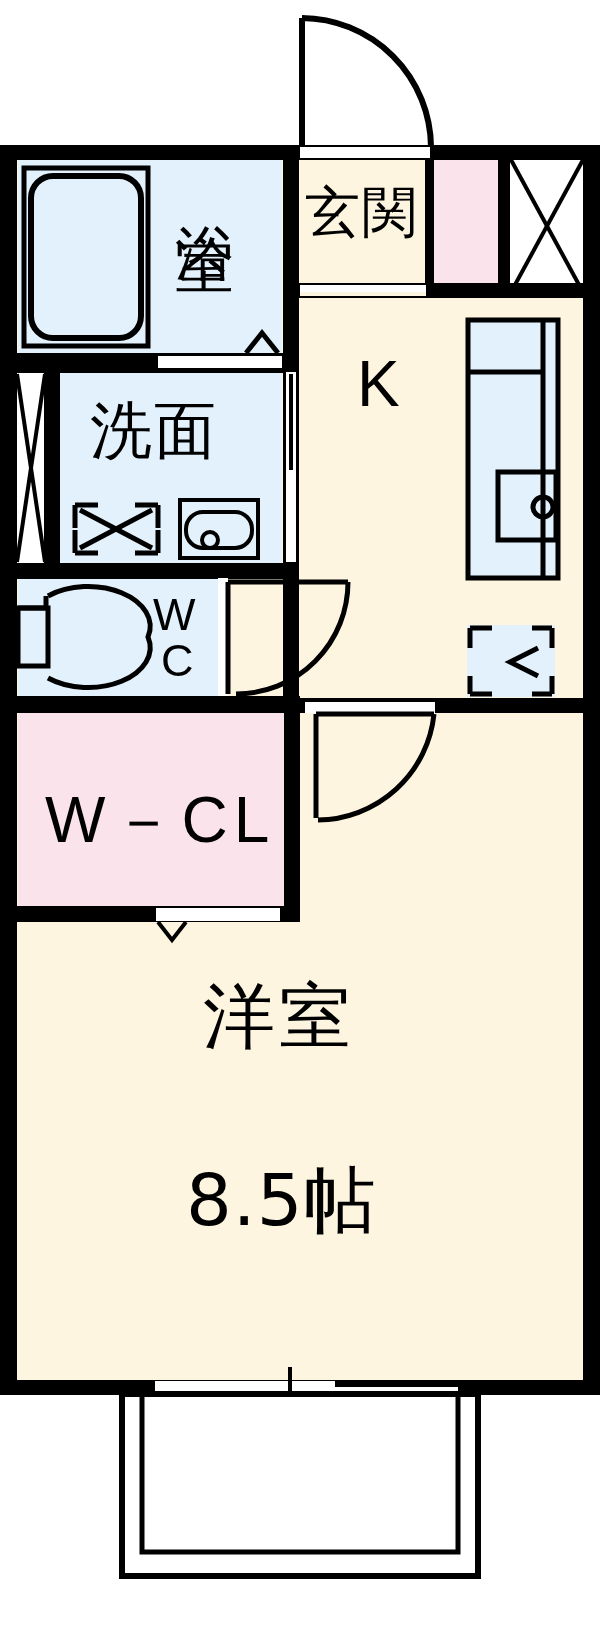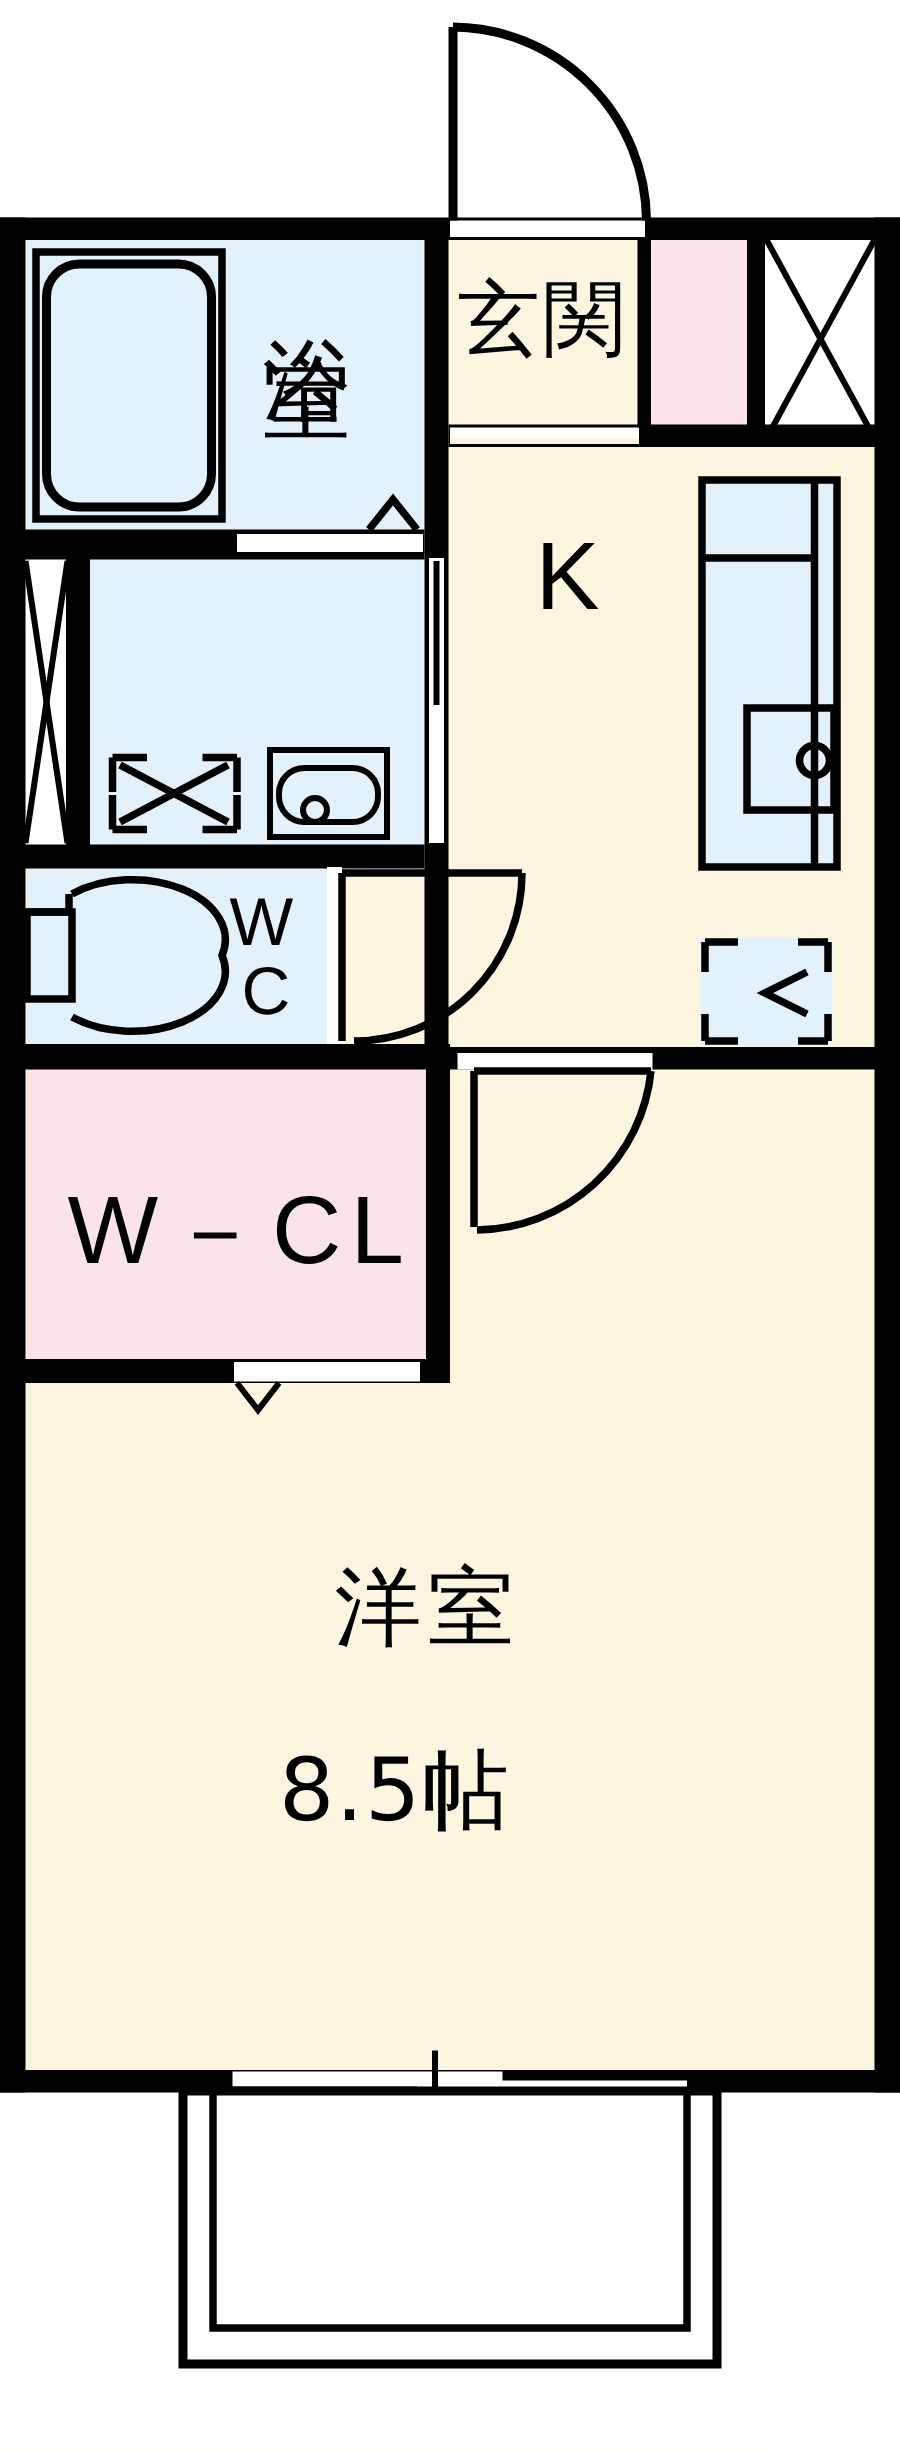--- a/index.html
+++ b/index.html
@@ -187,27 +187,28 @@
   <g>
     <rect x="122" y="1394" width="356" height="182" class="white"></rect>
     <rect x="122" y="1394" width="356" height="182" class="ln" stroke-width="6"></rect>
     <rect x="142" y="1394" width="316" height="158" class="ln" stroke-width="5"></rect>
   </g>
 
 </svg>
 
 <div class="lbl jp" style="left:176px;top:178px;font-size:59px;writing-mode:vertical-rl;letter-spacing:8px;">浴室</div>
 
+<div class="lbl jp" style="left:90px;top:400px;font-size:62px;letter-spacing:2px;">洗面</div>
 
 <div class="lbl latin" style="left:153px;top:592px;font-size:45px;">W</div>
 <div class="lbl latin" style="left:161px;top:638px;font-size:45px;">C</div>
 
 <div class="lbl jp" style="left:305px;top:185px;font-size:55px;letter-spacing:2px;">玄関</div>
 
 <div class="lbl latin" style="left:357px;top:352px;font-size:64px;">K</div>
 
 <div class="lbl latin" style="left:45px;top:788px;font-size:64px;letter-spacing:6px;">W－CL</div>
 
-<div class="lbl jp" style="left:203px;top:1042px;font-size:58px;letter-spacing:4px;margin-left:20px;">洋室</div>
-<div class="lbl jp" style="left:186px;top:1164px;font-size:58px;letter-spacing:1px;">8.5帖</div>
+<div class="lbl jp" style="left:203px;top:980px;font-size:72px;letter-spacing:4px;">洋室</div>
+<div class="lbl jp" style="left:186px;top:1164px;font-size:72px;letter-spacing:1px;">8.5帖</div>
 
 
 </div>
 
 </body></html>

